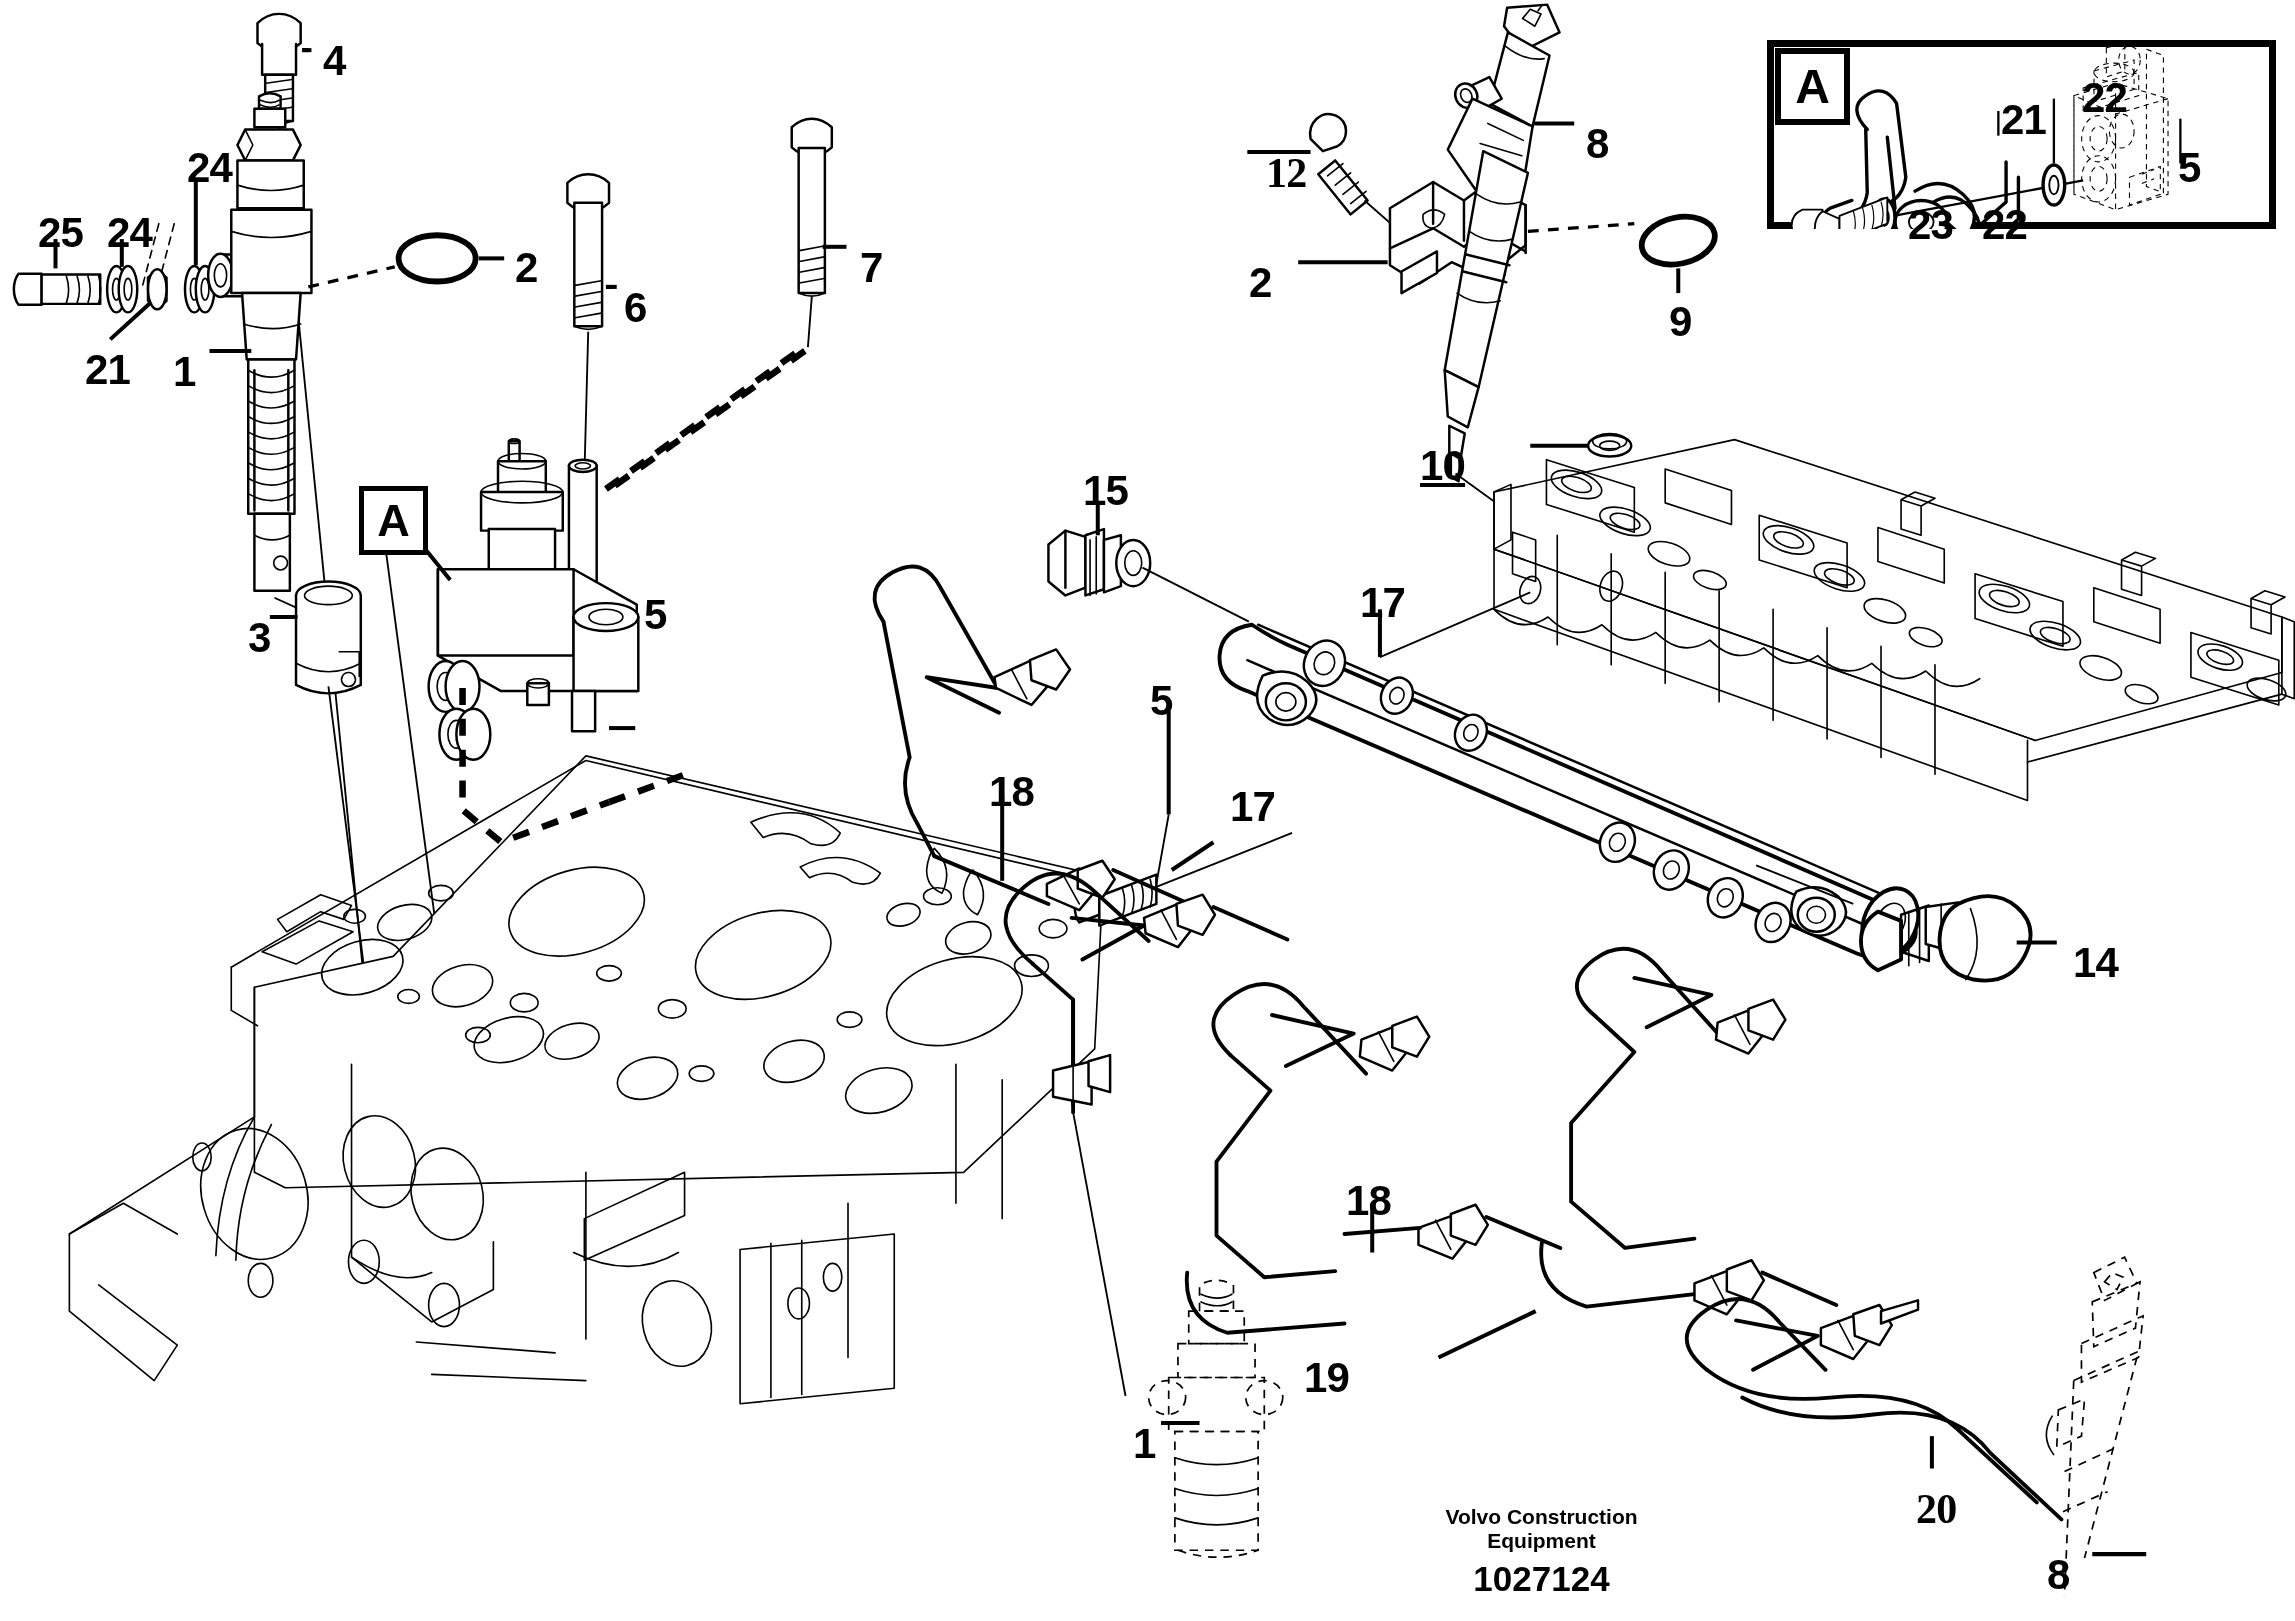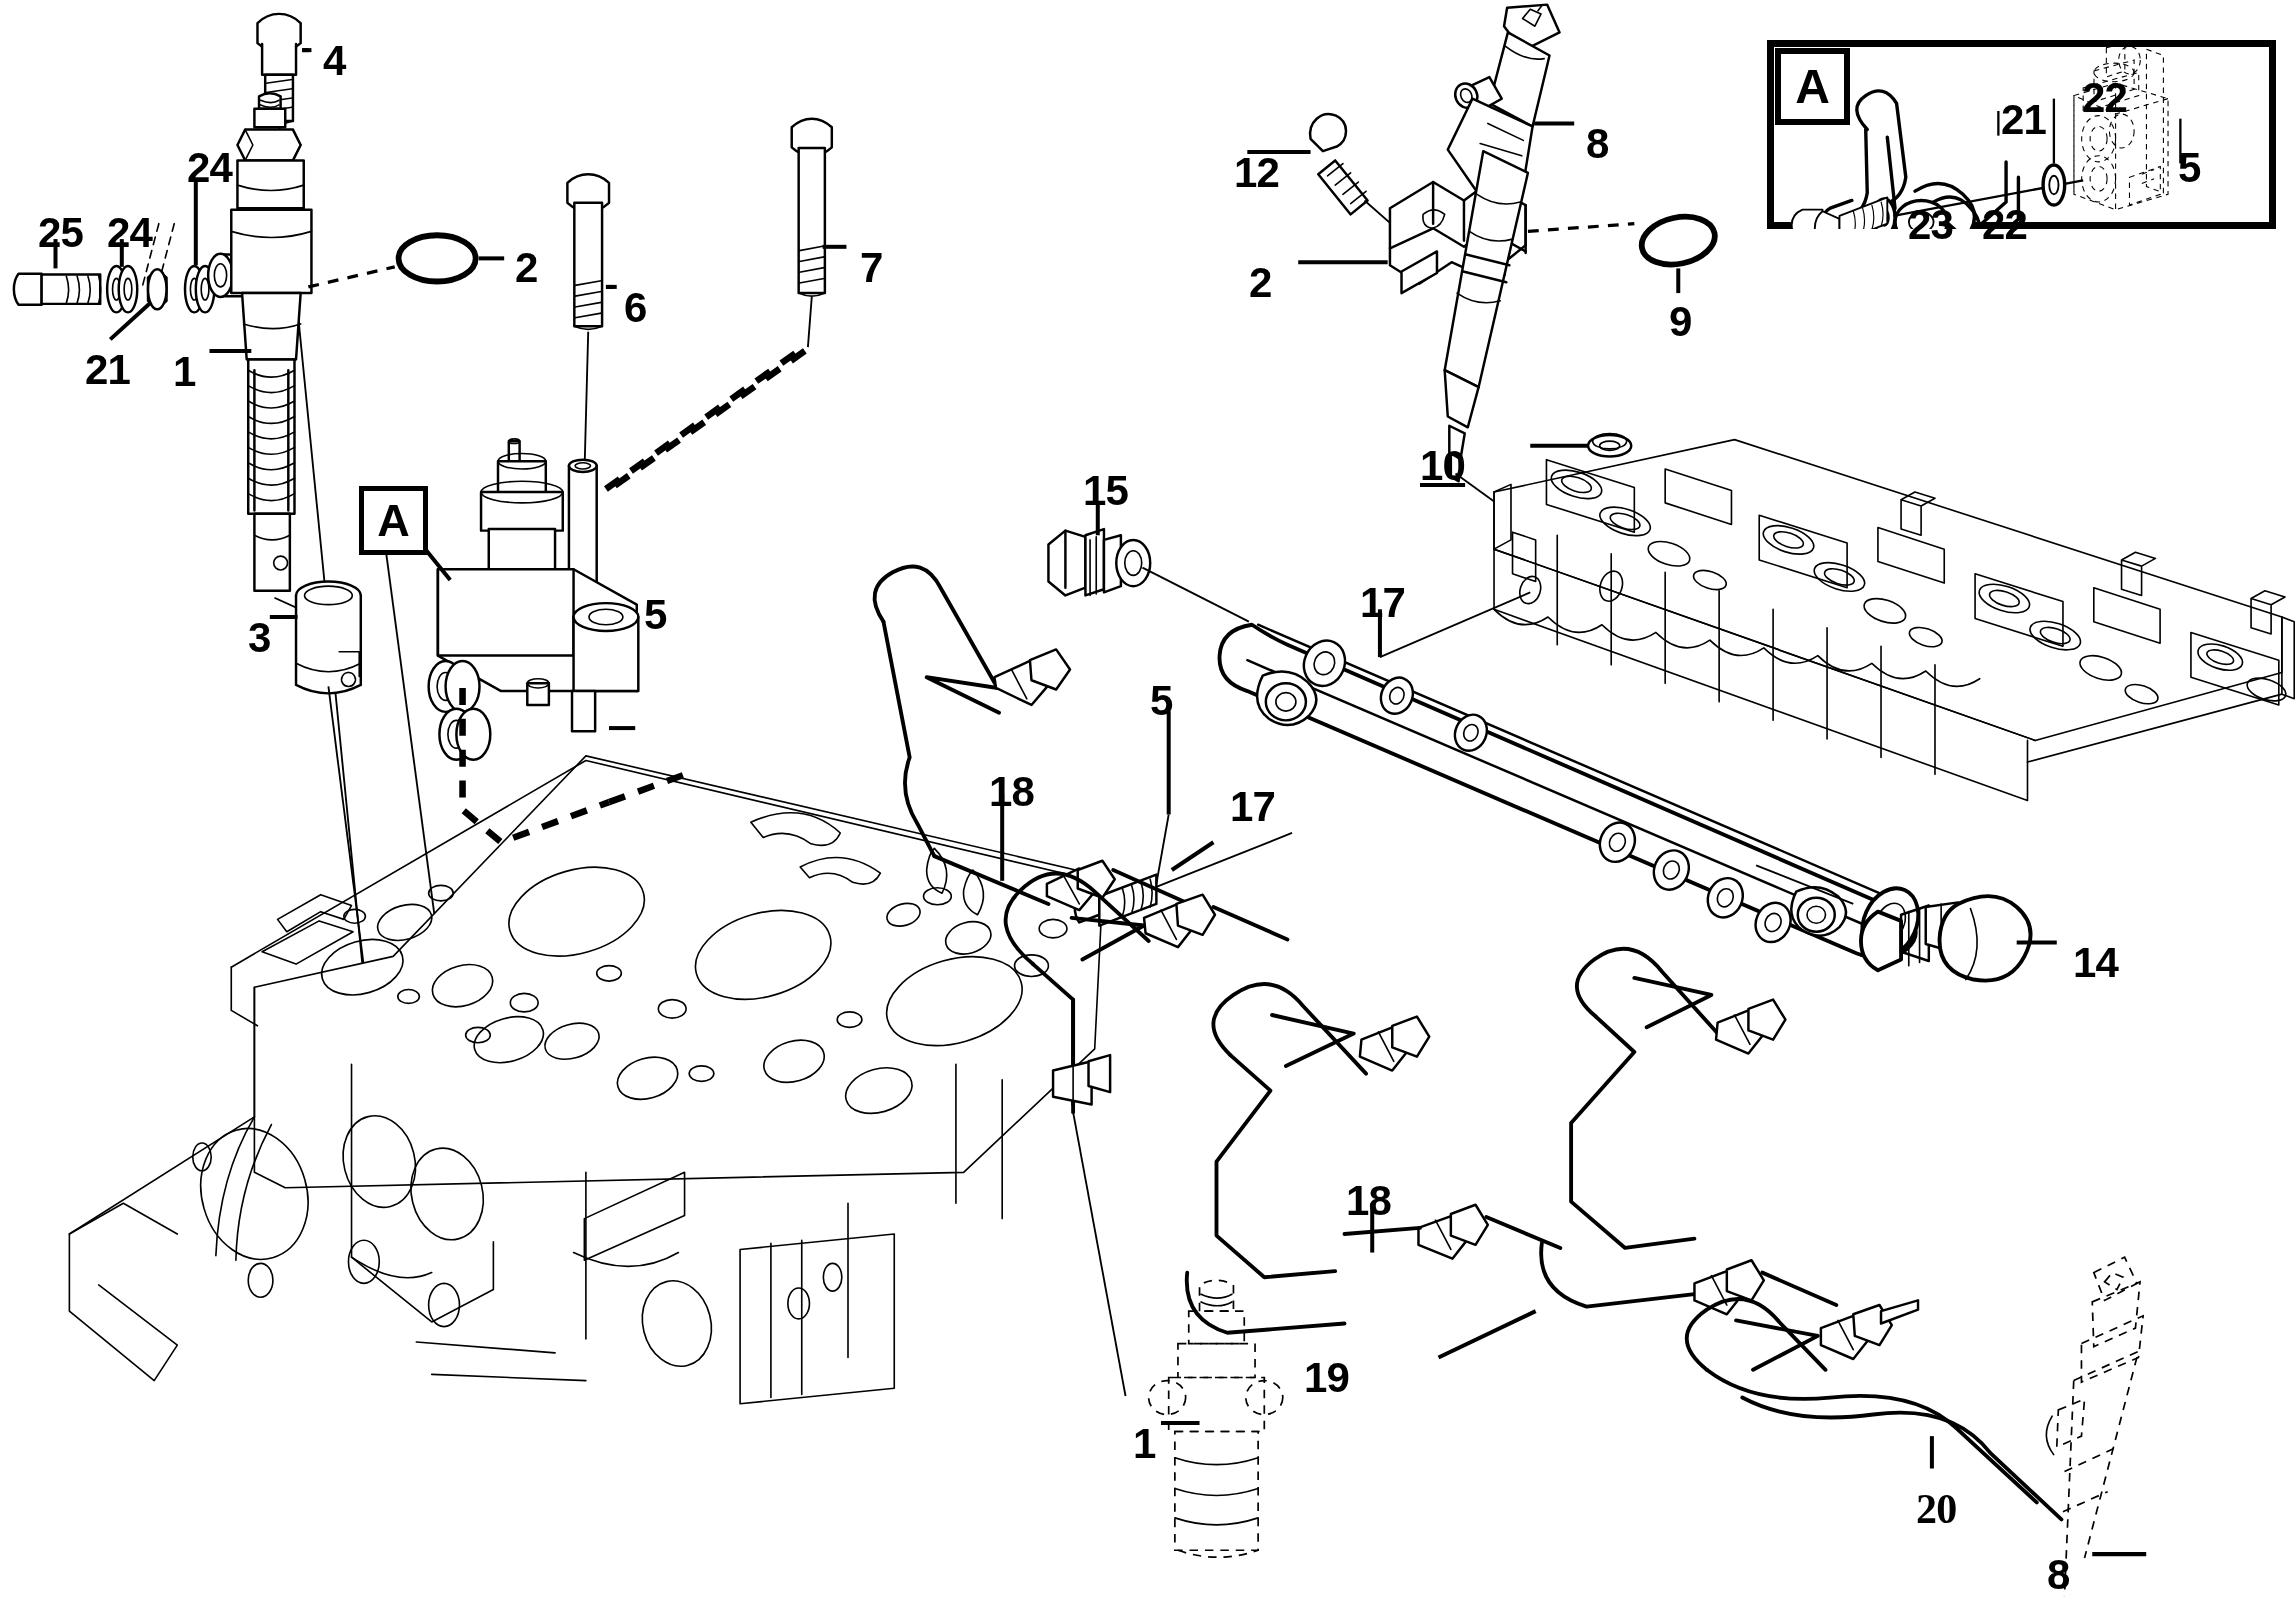--- a/index.html
+++ b/index.html
@@ -704,32 +704,37 @@
   <div class="callout" style="left:187px; top:147px;">24</div>
   <div class="callout" style="left:38px; top:212px;">25</div>
   <div class="callout" style="left:107px; top:212px;">24</div>
   <div class="callout" style="left:85px; top:349px;">21</div>
   <div class="callout" style="left:173px; top:351px;">1</div>
   <div class="callout" style="left:515px; top:247px;">2</div>
   <div class="callout" style="left:624px; top:287px;">6</div>
   <div class="callout" style="left:860px; top:247px;">7</div>
   <div class="callout" style="left:248px; top:617px;">3</div>
   <div class="callout" style="left:644px; top:594px;">5</div>
-  <div class="callout" style="left:1234px; top:152px;">12</div>
+  <div class="callout" style="left:1266px; top:152px;font-family:Liberation Serif, serif;">12</div>
   <div class="callout" style="left:1249px; top:262px;">2</div>
   <div class="callout" style="left:1586px; top:123px;">8</div>
   <div class="callout" style="left:1669px; top:301px;">9</div>
   <div class="callout" style="left:1420px; top:445px;text-decoration:underline;">10</div>
   <div class="callout" style="left:1083px; top:470px;">15</div>
   <div class="callout" style="left:1360px; top:582px;">17</div>
   <div class="callout" style="left:1150px; top:680px;">5</div>
   <div class="callout" style="left:989px; top:771px;">18</div>
   <div class="callout" style="left:1230px; top:786px;">17</div>
   <div class="callout" style="left:2073px; top:942px;">14</div>
   <div class="callout" style="left:1346px; top:1180px;">18</div>
   <div class="callout" style="left:1304px; top:1357px;">19</div>
   <div class="callout" style="left:1133px; top:1423px;">1</div>
   <div class="callout" style="left:1916px; top:1488px;font-family:Liberation Serif, serif;">20</div>
   <div class="callout" style="left:2047px; top:1554px;">8</div>
 
+  <div class="wm" style="left:1426px; top:1505px; width:231px;">
+    <div class="wm-name">Volvo Construction</div>
+    <div class="wm-name">Equipment</div>
+    <div class="wm-num" style="margin-top:6.2px;">1027124</div>
+  </div>
 
 </div>
 
 
 </body></html>

